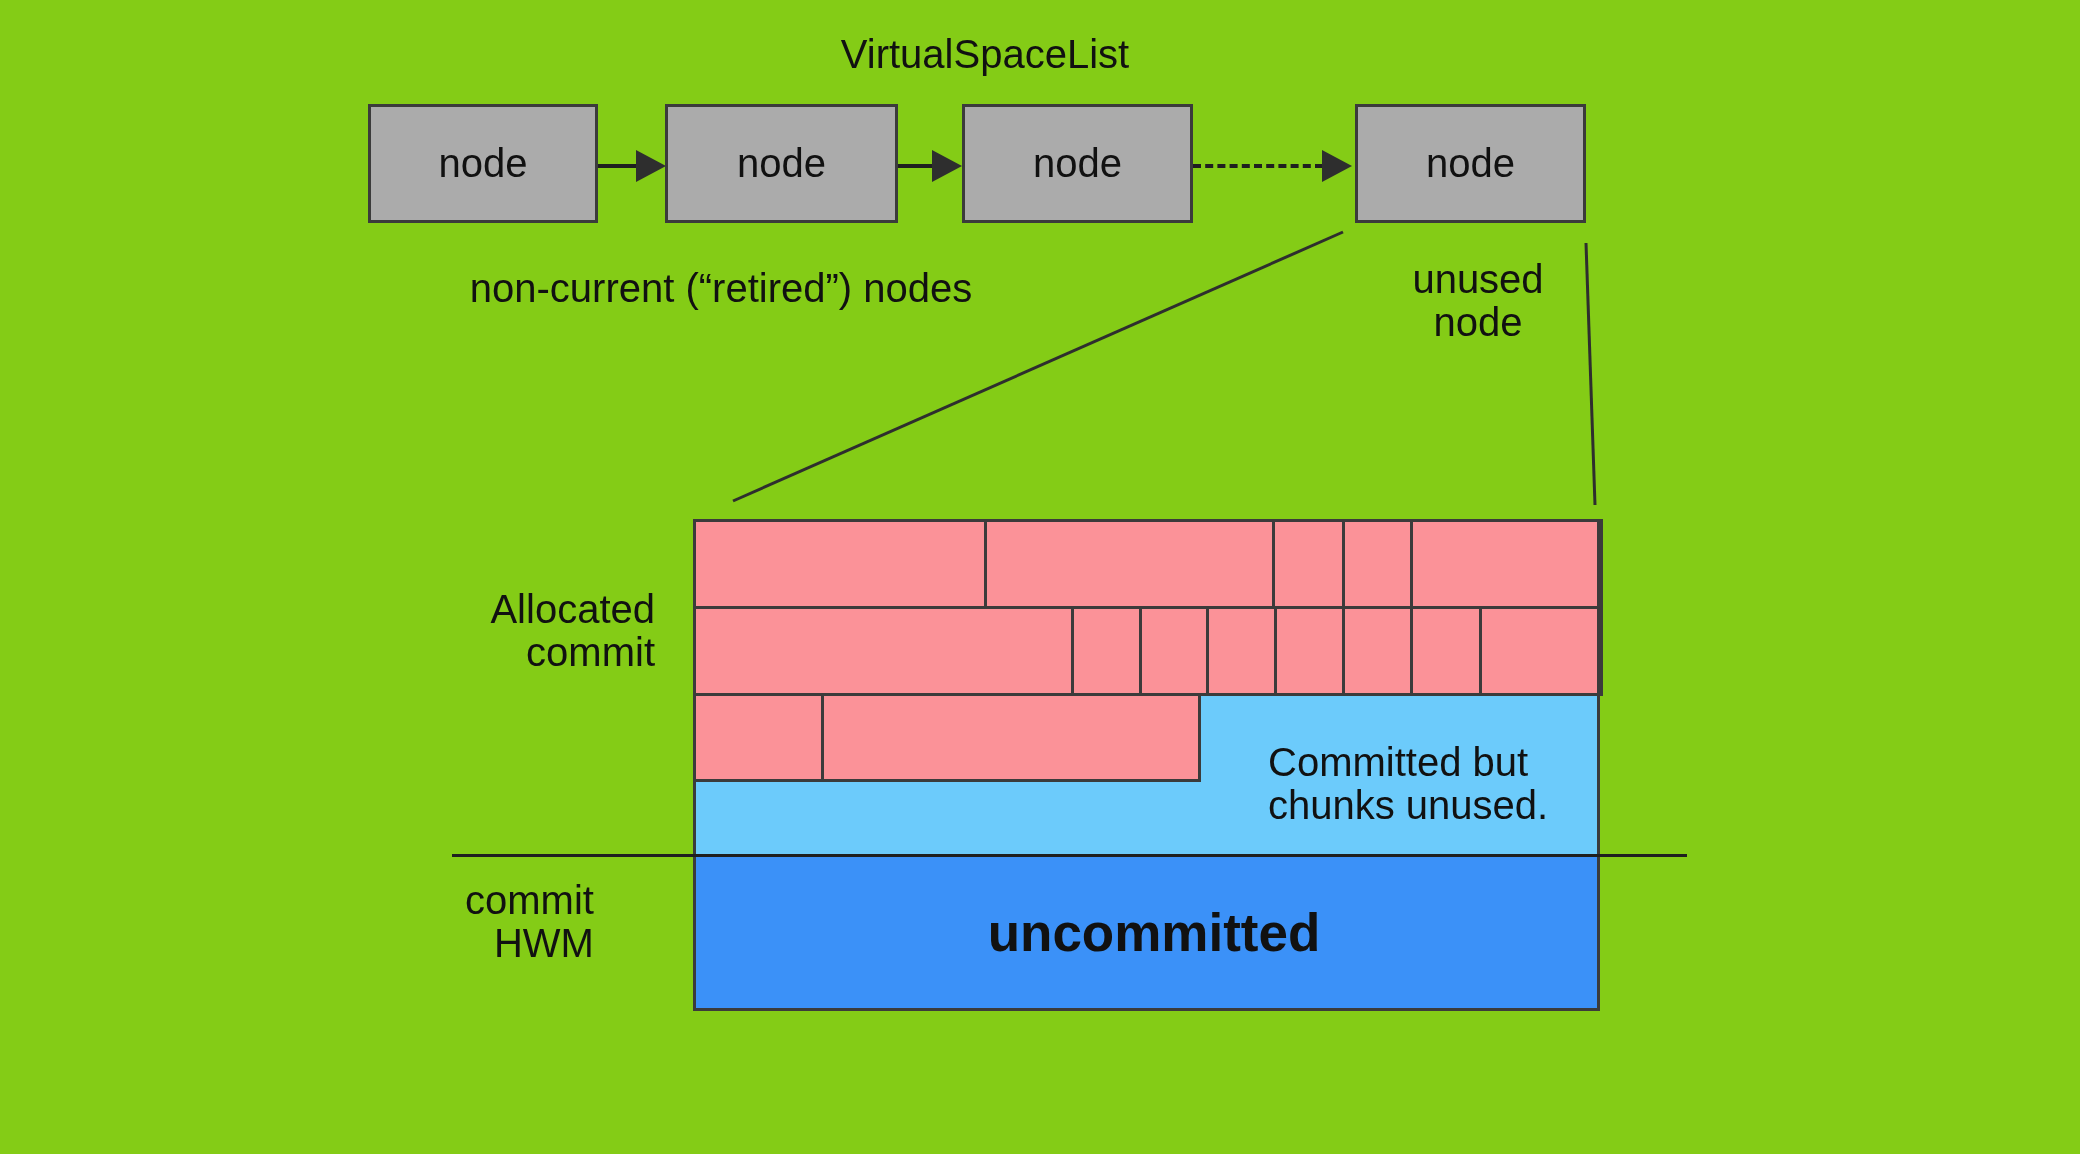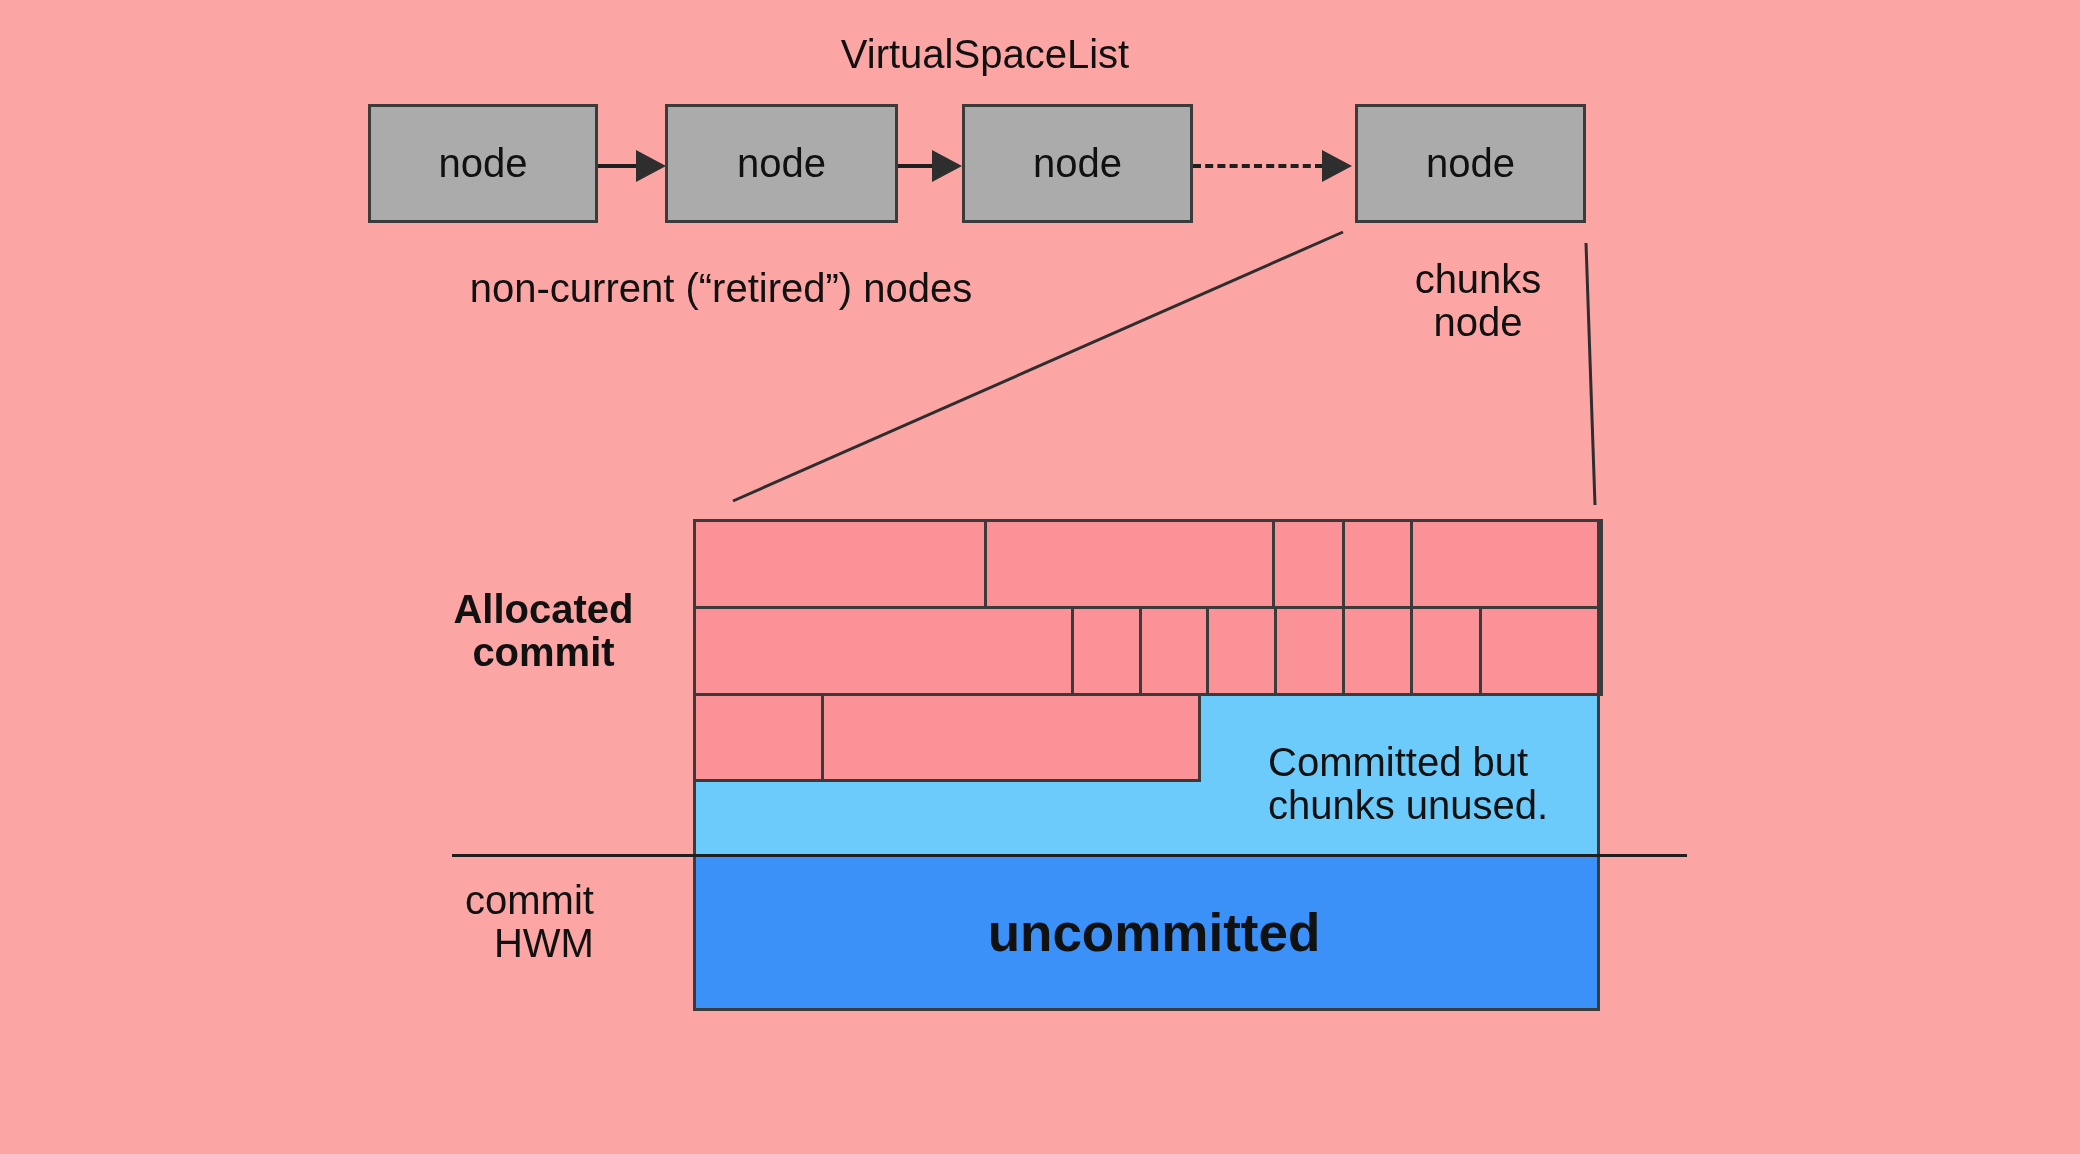--- a/index.html
+++ b/index.html
@@ -6,21 +6,21 @@
     --c-gray:#ababab;
     --c-border:#3b3b3b;
     --c-pink:#fb9298;
     --c-lblue:#6ccbfb;
     --c-dblue:#3b91f8;
     --c-line:#1f1f1f;
     --c-text:#111111;
   }
   html,body{margin:0;padding:0;background:#ffffff;}
   body{font-family:"Liberation Sans", sans-serif;color:var(--c-text);}
-  #canvas{position:relative;width:2080px;height:1154px;background:#fca5a5;overflow:hidden;}
+  #canvas{position:relative;width:2080px;height:1154px;background:#84cc16;overflow:hidden;}
 
   .lbl{position:absolute;font-size:40px;line-height:43px;white-space:pre;color:var(--c-text);}
   .center{transform:translateX(-50%);text-align:center;}
 
   
   .node-box{position:absolute;top:104px;height:119px;background:var(--c-gray);
     border:3px solid var(--c-border);box-sizing:border-box;
     display:flex;align-items:center;justify-content:center;font-size:40px;}
   #node1{left:368px;width:230px;}
   #node2{left:665px;width:233px;}
@@ -52,21 +52,21 @@
   #committed-label{left:575px;top:222px;font-size:40px;line-height:43px;position:absolute;white-space:pre;}
   #uncommitted-label{position:absolute;left:461px;top:413px;transform:translate(-50%,-50%);
     font-size:53px;white-space:pre;font-weight:bold;}
 
   
   #hwm-line{position:absolute;left:452px;top:854px;width:1235px;height:0;border-top:3px solid var(--c-line);}
 
   #list-title{left:985px;top:33px;}
   #retired-label{left:721px;top:255px;margin-top:12px;}
   #current-label{left:1478px;top:258px;}
-  #allocated-label{left:416px;top:588px;width:255px;text-align:center;font-weight:bold;}
+  #allocated-label{left:400px;top:588px;width:255px;text-align:right;}
   #hwm-label{left:465px;top:879px;text-align:right;}
   #vsn-title{left:1152px;top:1063px;}
 </style>
 </head>
 <body>
 
 <div id="canvas">
 
   <div id="list-title" class="lbl center">VirtualSpaceList</div>
 
@@ -87,21 +87,21 @@
   </div>
   <div id="arrow3-line" class="arrow-line"></div>
   <div id="arrow3-head" class="arrow-head"></div>
 
   <div id="node4" class="node-box">
     <span>node</span>
   </div>
 
   <div id="retired-label" class="lbl center">non-current (“retired”) nodes</div>
 
-  <div id="current-label" class="lbl center"><span>chunks</span><br><span>node</span></div>
+  <div id="current-label" class="lbl center"><span>unused</span><br><span>node</span></div>
 
   <svg id="callout-svg" viewBox="0 0 2080 1154" xmlns="http://www.w3.org/2000/svg">
     <line x1="733" y1="501" x2="1343" y2="232" stroke="#2e2e2e" stroke-width="3"></line>
     <line x1="1586" y1="243" x2="1595" y2="505" stroke="#2e2e2e" stroke-width="3"></line>
   </svg>
 
   <div id="vsn-rect">
     <div id="committed-region" class="bg"></div>
     <div id="uncommitted-region" class="bg"></div>
     <div id="chunk-layer">

